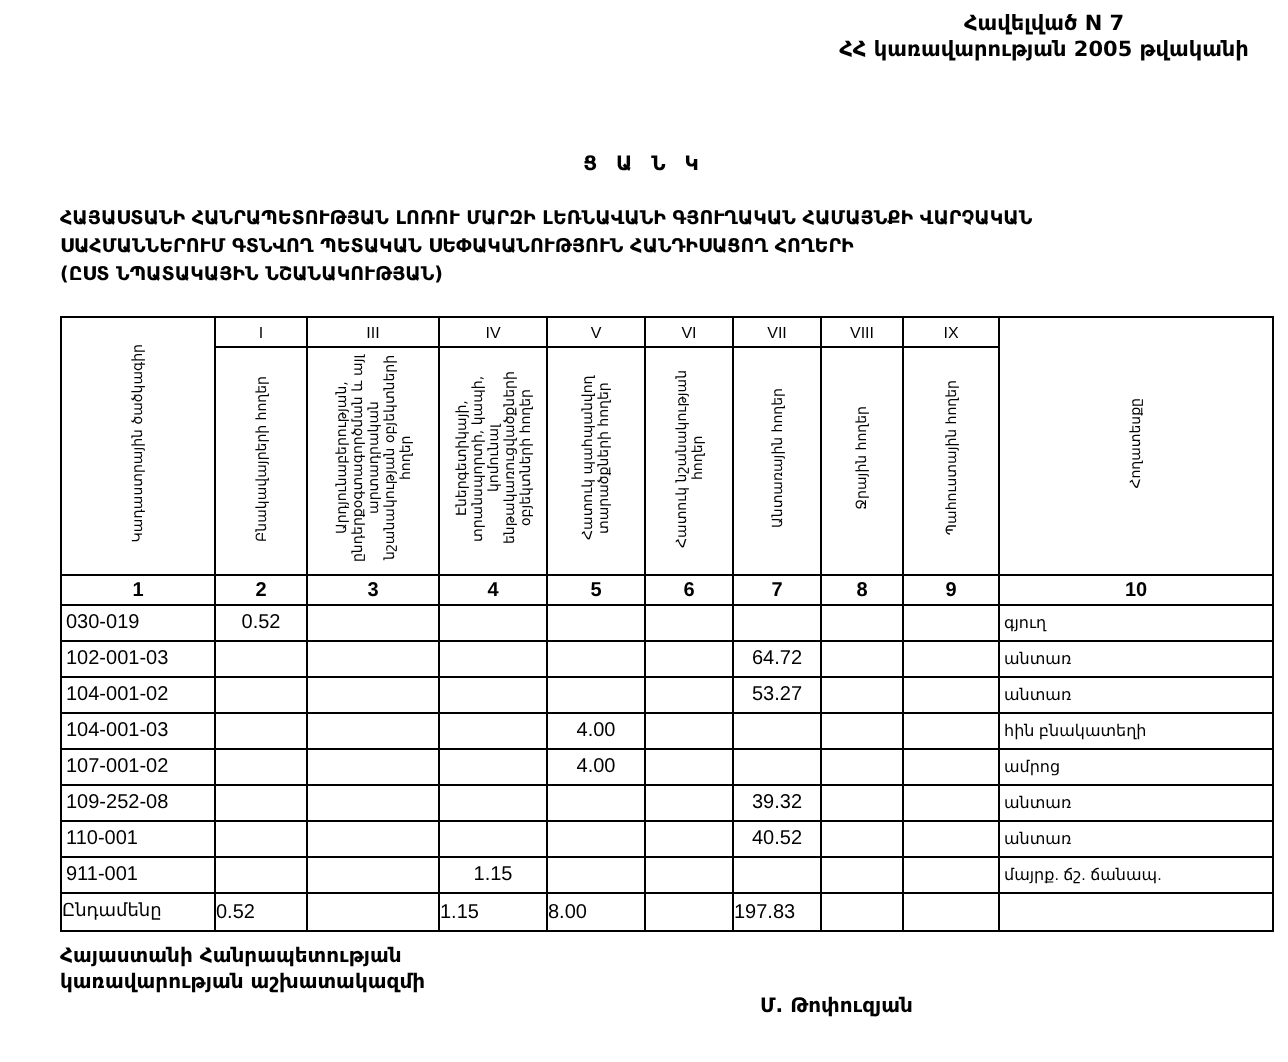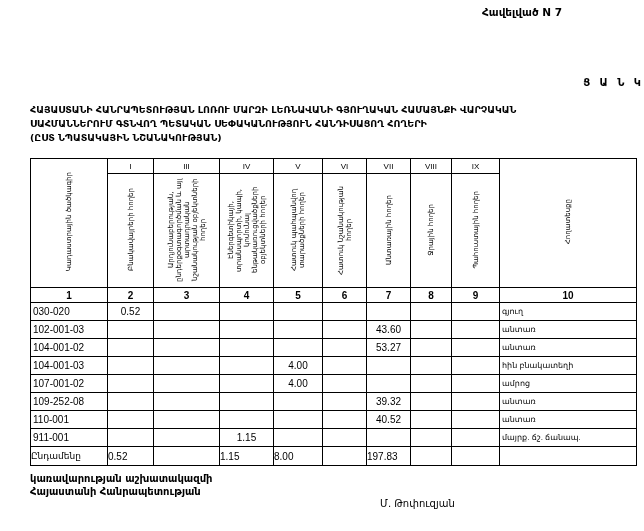--- a/index.html
+++ b/index.html
@@ -1,45 +1,46 @@
 <!DOCTYPE html>
 <html><head>
 <meta charset="utf-8">
 <style>
   html, body { margin:0; padding:0; background:#ffffff; }
   body { width:644px; height:531px; position:relative; overflow:hidden;
          font-family:"DejaVu Sans", sans-serif; color:#000; }
   .annex { position:absolute; left:400px; top:6px; width:244px; text-align:center;
            font-size:10.5px; line-height:13px; font-weight:bold; }
-  .doc-title { position:absolute; left:0; top:77px; width:644px; text-align:right;
+  .doc-title { position:absolute; left:0; top:77px; width:644px; text-align:center;
                font-size:10px; font-weight:bold; letter-spacing:3px; }
   .subtitle { position:absolute; left:30px; top:103px; width:610px; text-align:left;
               font-size:9.5px; line-height:14px; font-weight:bold; }
   table.grid { position:absolute; left:30px; top:158px; border-collapse:collapse;
                font-family:"Liberation Sans", sans-serif; font-size:10px; }
   table.grid td { border:1px solid #000; padding:0; }
   .roman td { height:14px; text-align:center; font-size:8px; }
   .vert td { height:112px; vertical-align:middle; text-align:center; }
   .vtext { writing-mode:vertical-rl; transform:rotate(180deg); font-size:7px;
            line-height:8px; display:inline-block; max-height:108px; font-family:"DejaVu Sans", sans-serif; }
   .nums td { height:14px; text-align:center; font-weight:bold; font-size:10px; border-top:2px solid #000; border-bottom:2px solid #000; }
   .row td { height:17px; font-size:10px; }
   .row td.code { padding-left:2px; }
   .row td.num { text-align:center; }
   .row td.purpose { font-size:8px; padding-left:2px; font-family:Liberation Sans, sans-serif; }
   .total td { height:18px; text-align:left; font-size:10px; border-top:2px solid #000; }
   .total td.label { font-family:"DejaVu Sans", sans-serif; font-size:9px; }
   .sig-left { position:absolute; left:30px; top:472px; font-size:10px; line-height:13px; font-weight:bold; }
-  .sig-right { position:absolute; left:380px; top:498px; font-size:10px; font-weight:normal; }
+  .sig-right { position:absolute; left:380px; top:498px; font-size:10px; font-weight:bold; }
 </style>
 </head>
 <body>
 
 <div class="annex">
   <div>Հավելված N 7</div>
+  <div>ՀՀ կառավարության 2005 թվականի</div>
 </div>
 
 <div class="doc-title">Ց Ա Ն Կ</div>
 
 <div class="subtitle">
   <div>ՀԱՅԱՍՏԱՆԻ ՀԱՆՐԱՊԵՏՈՒԹՅԱՆ ԼՈՌՈՒ ՄԱՐԶԻ ԼԵՌՆԱՎԱՆԻ ԳՅՈՒՂԱԿԱՆ ՀԱՄԱՅՆՔԻ ՎԱՐՉԱԿԱՆ</div>
   <div>ՍԱՀՄԱՆՆԵՐՈՒՄ ԳՏՆՎՈՂ ՊԵՏԱԿԱՆ ՍԵՓԱԿԱՆՈՒԹՅՈՒՆ ՀԱՆԴԻՍԱՑՈՂ ՀՈՂԵՐԻ</div>
   <div>(ԸՍՏ ՆՊԱՏԱԿԱՅԻՆ ՆՇԱՆԱԿՈՒԹՅԱՆ)</div>
 </div>
 
@@ -87,39 +88,39 @@
     <td>5</td>
     <td>6</td>
     <td>7</td>
     <td>8</td>
     <td>9</td>
     <td>10</td>
   </tr>
   </tbody>
     <tbody id="data-rows">
       <tr class="row">
-        <td class="code">030-020</td>
+        <td class="code">030-019</td>
         <td class="num">0.52</td>
         <td class="num"></td>
         <td class="num"></td>
         <td class="num"></td>
         <td class="num"></td>
         <td class="num"></td>
         <td class="num"></td>
         <td class="num"></td>
         <td class="purpose">գյուղ</td>
       </tr>
       <tr class="row">
         <td class="code">102-001-03</td>
         <td class="num"></td>
         <td class="num"></td>
         <td class="num"></td>
         <td class="num"></td>
         <td class="num"></td>
-        <td class="num">43.60</td>
+        <td class="num">64.72</td>
         <td class="num"></td>
         <td class="num"></td>
         <td class="purpose">անտառ</td>
       </tr>
       <tr class="row">
         <td class="code">104-001-02</td>
         <td class="num"></td>
         <td class="num"></td>
         <td class="num"></td>
         <td class="num"></td>
@@ -200,16 +201,16 @@
     <td></td>
     <td>197.83</td>
     <td></td>
     <td></td>
     <td></td>
   </tr>
 </tbody>
   </table>
 
 <div class="sig-left">
+  <div>Հայաստանի Հանրապետության</div>
   <div>կառավարության աշխատակազմի</div>
-  <div>Հայաստանի Հանրապետության</div>
 </div>
 <div class="sig-right">Մ. Թոփուզյան</div>
 
 </body></html>

